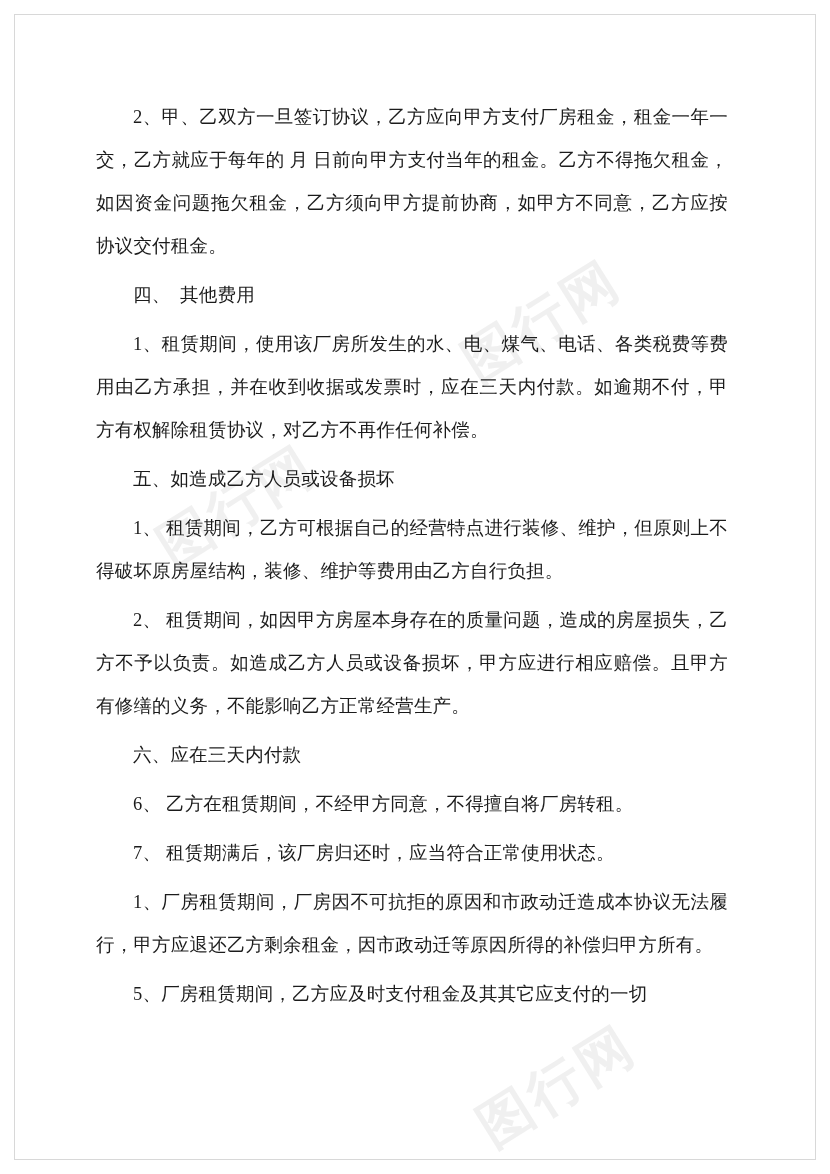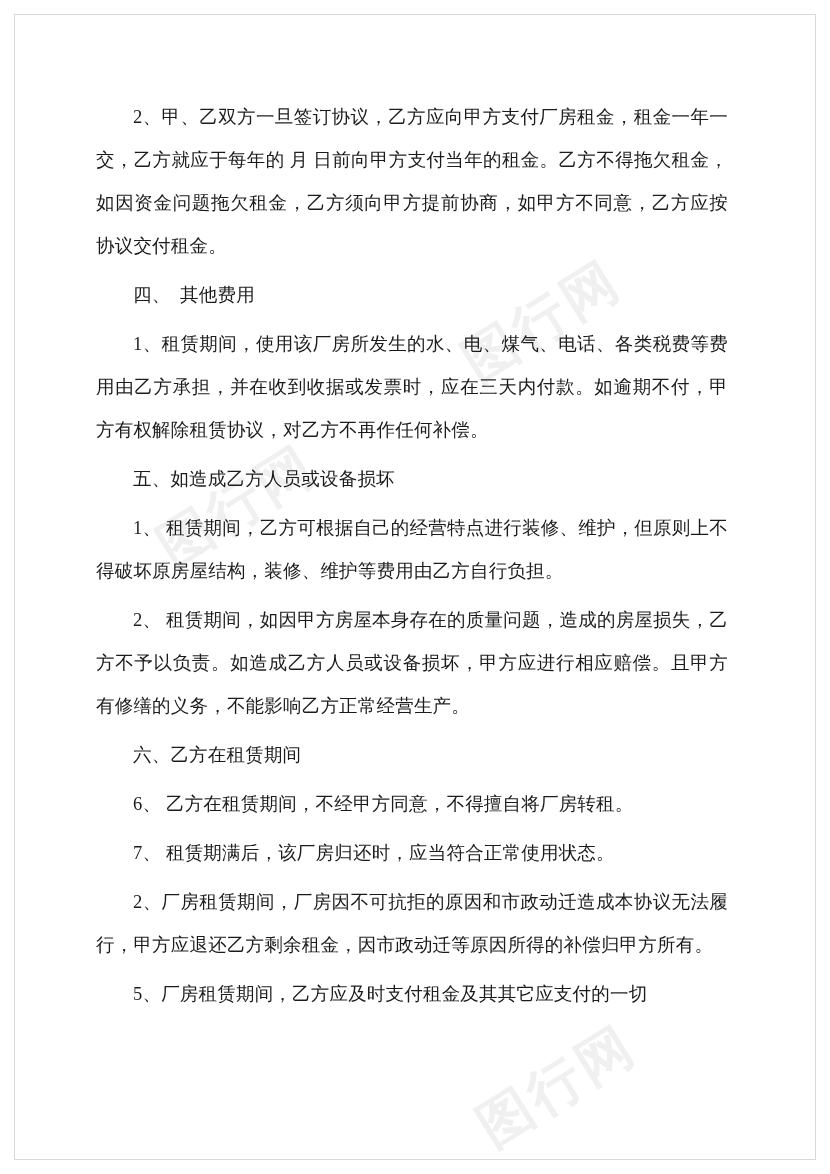--- a/index.html
+++ b/index.html
@@ -77,20 +77,20 @@
   <div class="watermark wm2">图行网</div>
   <div class="watermark wm3">图行网</div>
 
   <div class="content">
     <p class="para indent">2、甲、乙双方一旦签订协议，乙方应向甲方支付厂房租金，租金一年一交，乙方就应于每年的 月 日前向甲方支付当年的租金。乙方不得拖欠租金，如因资金问题拖欠租金，乙方须向甲方提前协商，如甲方不同意，乙方应按协议交付租金。</p>
     <p class="para heading">四、  其他费用</p>
     <p class="para indent">1、租赁期间，使用该厂房所发生的水、电、煤气、电话、各类税费等费用由乙方承担，并在收到收据或发票时，应在三天内付款。如逾期不付，甲方有权解除租赁协议，对乙方不再作任何补偿。</p>
     <p class="para heading">五、如造成乙方人员或设备损坏</p>
     <p class="para indent">1、 租赁期间，乙方可根据自己的经营特点进行装修、维护，但原则上不得破坏原房屋结构，装修、维护等费用由乙方自行负担。</p>
     <p class="para indent">2、 租赁期间，如因甲方房屋本身存在的质量问题，造成的房屋损失，乙方不予以负责。如造成乙方人员或设备损坏，甲方应进行相应赔偿。且甲方有修缮的义务，不能影响乙方正常经营生产。</p>
-    <p class="para heading">六、乙方在租赁期间</p>
+    <p class="para heading">六、应在三天内付款</p>
     <p class="para indent">6、 乙方在租赁期间，不经甲方同意，不得擅自将厂房转租。</p>
     <p class="para indent">7、 租赁期满后，该厂房归还时，应当符合正常使用状态。</p>
-    <p class="para indent">2、厂房租赁期间，厂房因不可抗拒的原因和市政动迁造成本协议无法履行，甲方应退还乙方剩余租金，因市政动迁等原因所得的补偿归甲方所有。</p>
+    <p class="para indent">1、厂房租赁期间，厂房因不可抗拒的原因和市政动迁造成本协议无法履行，甲方应退还乙方剩余租金，因市政动迁等原因所得的补偿归甲方所有。</p>
     <p class="para indent">5、厂房租赁期间，乙方应及时支付租金及其其它应支付的一切</p>
   </div>
 
 </div>
 
 </body></html>

